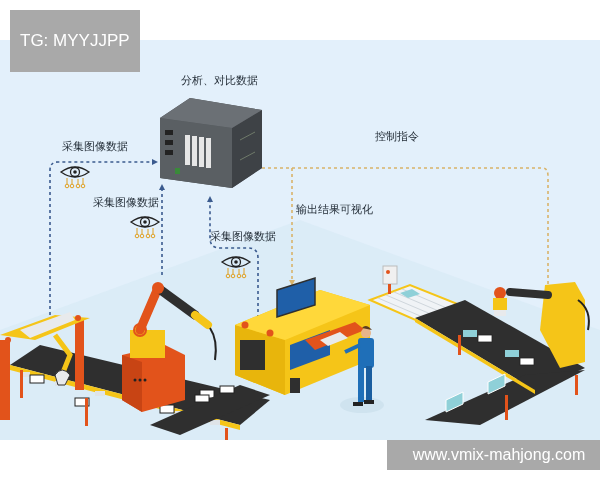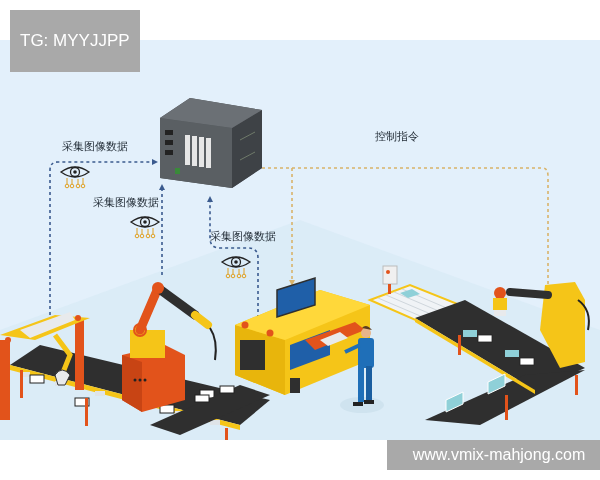--- a/index.html
+++ b/index.html
@@ -220,19 +220,21 @@
     <g>
       <polygon points="545,285 575,282 585,300 585,362 560,368 540,330" fill="#f5c518"></polygon>
       <path d="M548,295 L510,292" stroke="#2f2f2f" stroke-width="8" stroke-linecap="round"></path>
       <circle cx="500" cy="293" r="6" fill="#e2531b"></circle>
       <rect x="493" y="298" width="14" height="12" fill="#f5c518"></rect>
       <rect x="494" y="310" width="12" height="6" fill="#e8eaec"></rect>
       <path d="M578,300 Q592,310 588,330" stroke="#222" stroke-width="2" fill="none"></path>
     </g>
   </svg>
 
+  <div class="lbl" style="left:181px;top:33px;">分析、对比数据</div>
   <div class="lbl" style="left:62px;top:99px;">采集图像数据</div>
   <div class="lbl" style="left:93px;top:155px;">采集图像数据</div>
   <div class="lbl" style="left:210px;top:189px;">采集图像数据</div>
+  <div class="lbl" style="left:296px;top:162px;">输出结果可视化</div>
   <div class="lbl" style="left:375px;top:89px;">控制指令</div>
 </div>
 
 <div class="watermark">www.vmix-mahjong.com</div>
 
 </body></html>

